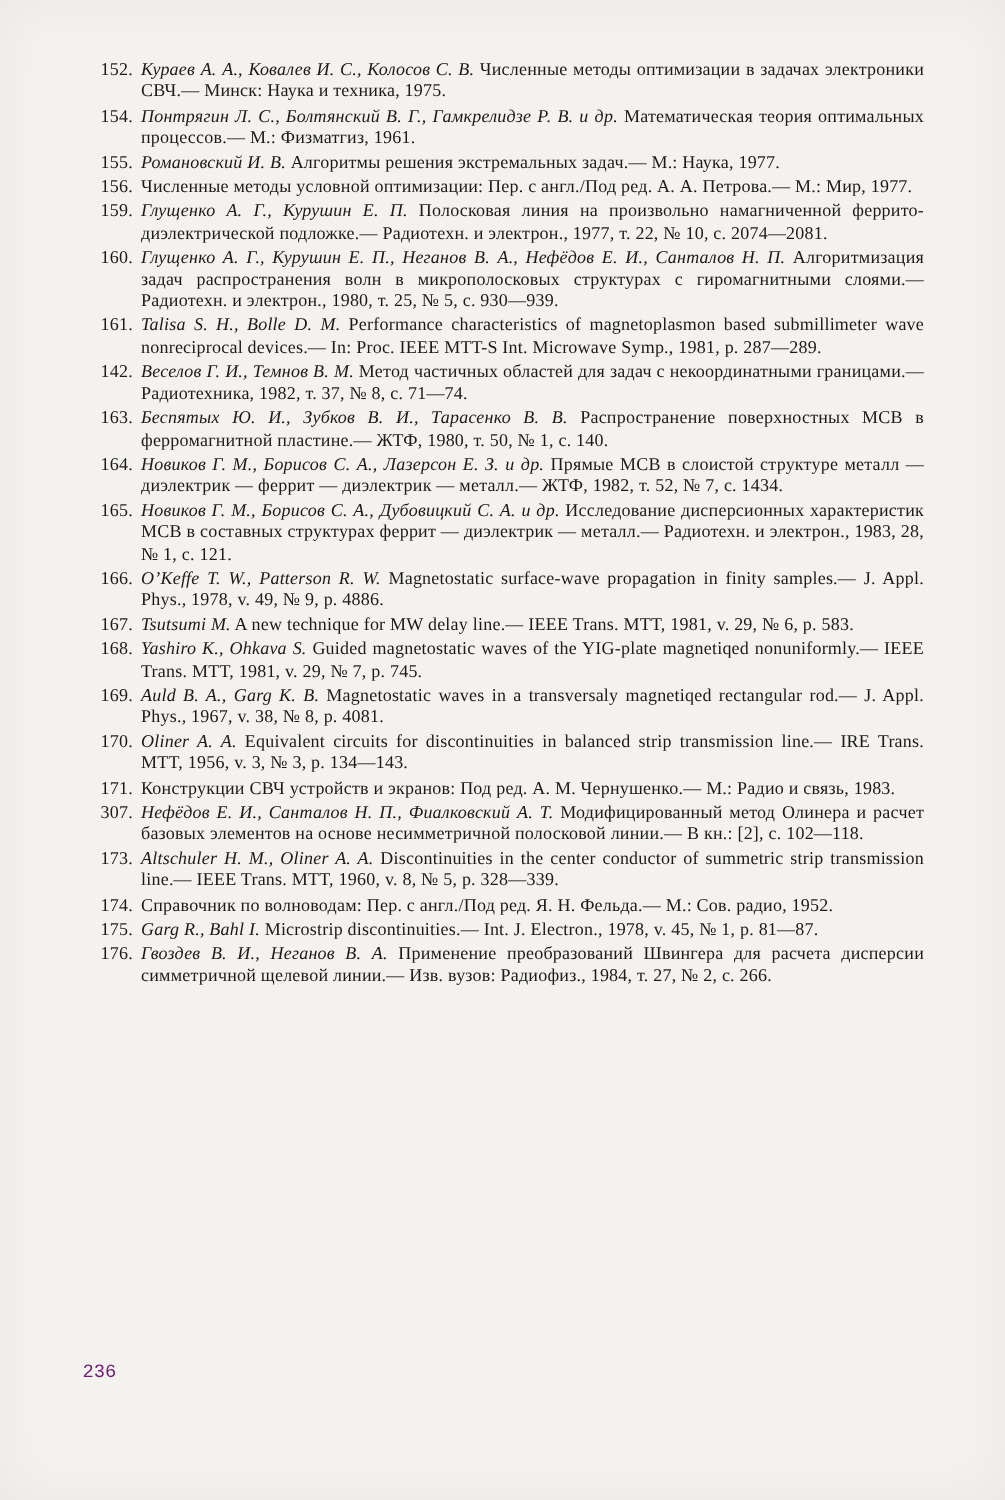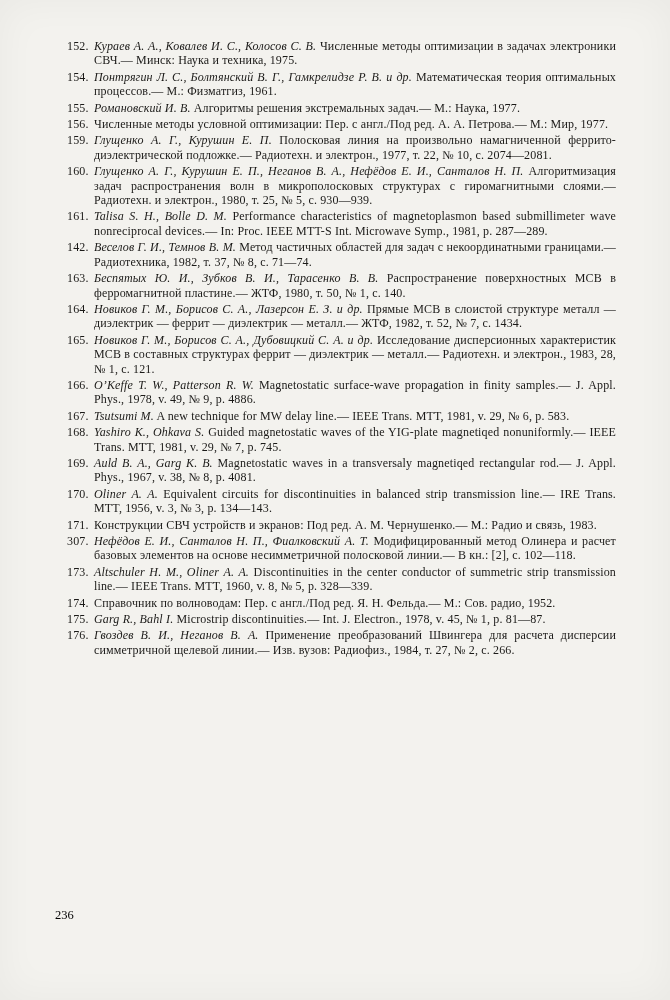--- a/index.html
+++ b/index.html
@@ -39,22 +39,23 @@
     text-align: justify;
   }
   .ref-authors {
     font-style: italic;
   }
   .ref-authors:empty { display: none; }
   .folio {
     position: absolute;
     left: 55px;
     top: 908px;
-    color: #000000;
+    color: #701a75;
     font-size: 12.5px;
+    font-family: Liberation Mono, monospace;
   }
 </style>
 </head>
 <body>
 
 <div class="page">
   <div class="content">
       <p class="ref">
         <span class="ref-num">152.</span>
         <span class="ref-body"><i class="ref-authors">Кураев А. А., Ковалев И. С., Колосов С. В.</i> <span class="ref-text">Численные методы оптимизации в задачах электроники СВЧ.— Минск: Наука и техника, 1975.</span></span>

